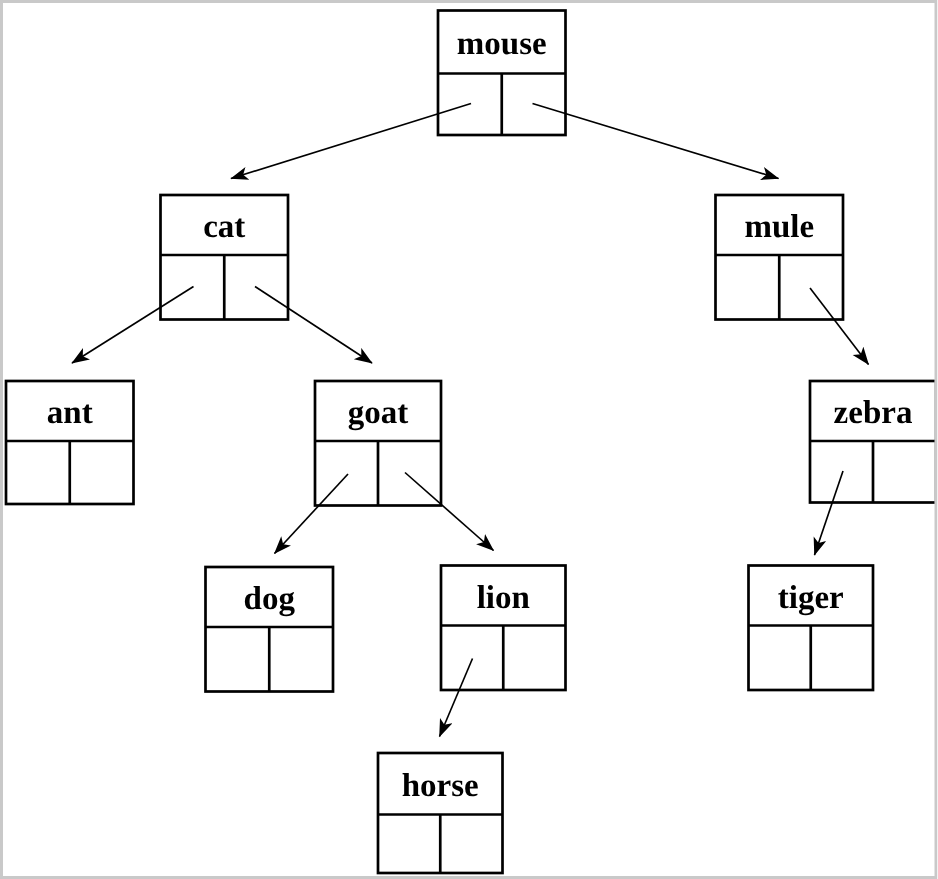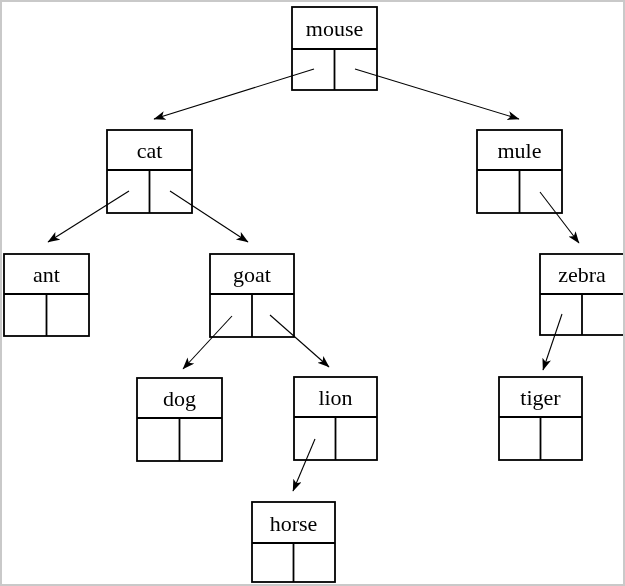--- a/index.html
+++ b/index.html
@@ -9,20 +9,21 @@
     font-family: "Liberation Serif", serif;
   }
   #page {
     position: relative;
     width: 625px;
     height: 586px;
     box-sizing: border-box;
     border: 2px solid #c9c9c9;
     background: #ffffff;
     overflow: hidden;
+    font-weight: bold;
   }
   #tree-svg {
     display: block;
     position: absolute;
     left: 0;
     top: 0;
   }
   .node-rect {
     fill: #ffffff;
     stroke: #000000;

